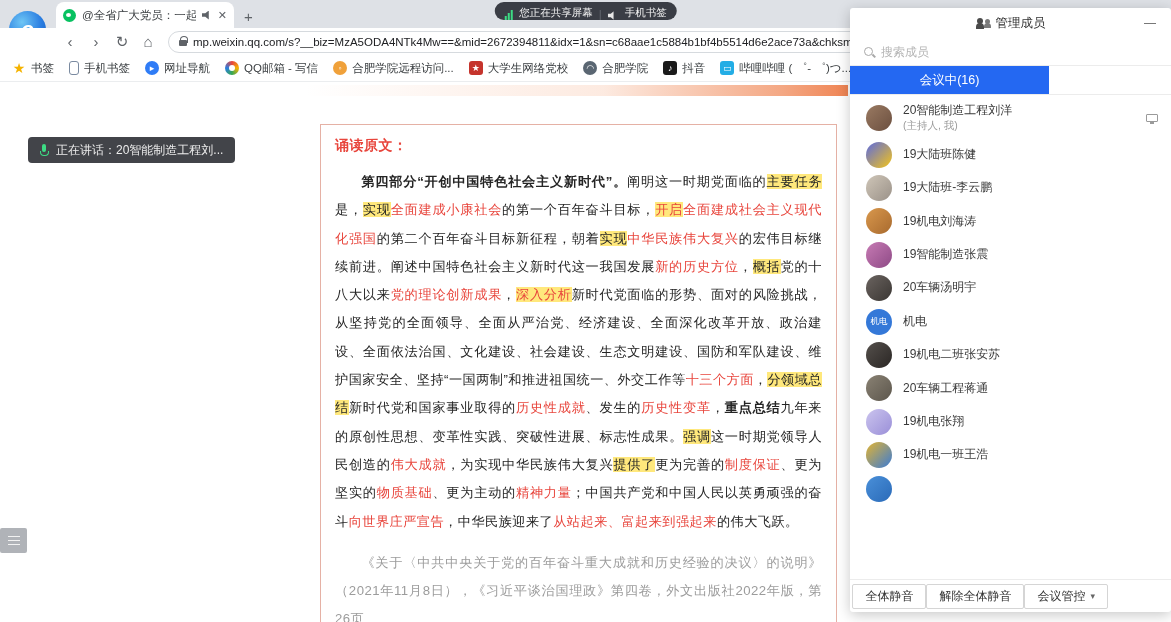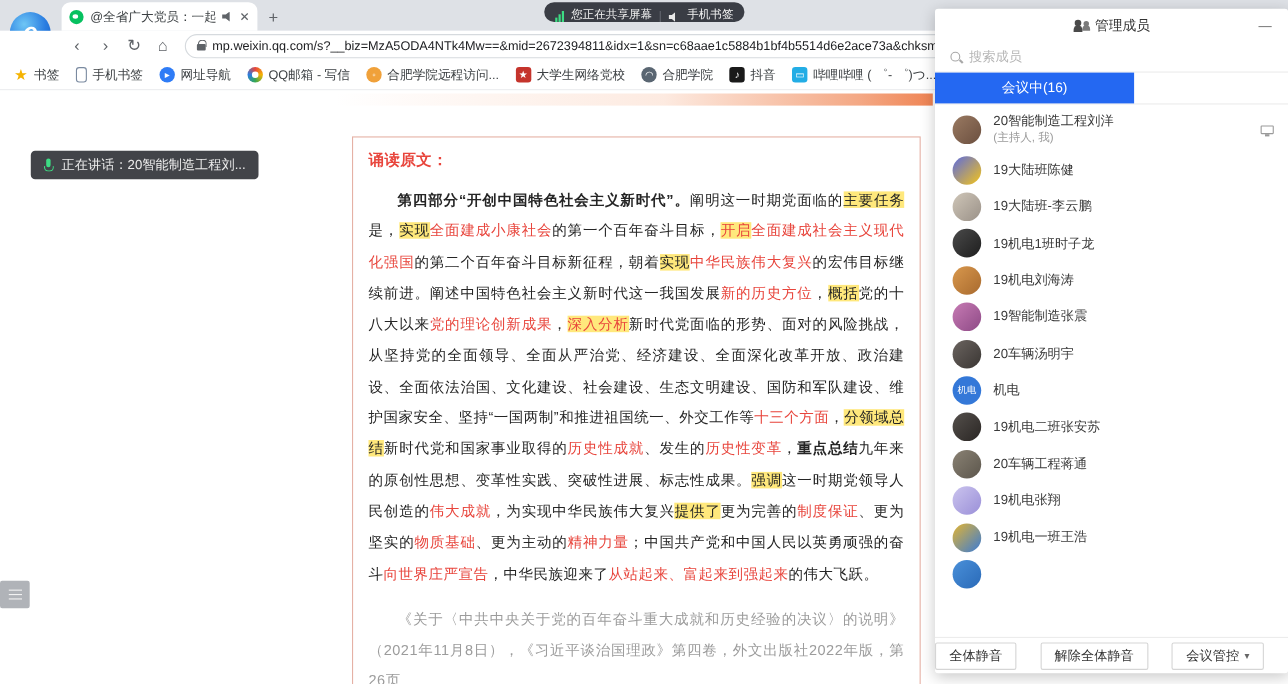--- a/index.html
+++ b/index.html
@@ -92,39 +92,39 @@
   .people-ic::before { content:""; position:absolute; left:1px; top:0; width:6px; height:6px; border-radius:50%; background:#4a4a4a;}
   .people-ic::after { content:""; position:absolute; left:0; top:5px; width:8px; height:6px; border-radius:4px 4px 0 0; background:#4a4a4a;}
   .people-ic i { position:absolute; right:1px; top:1px; width:5px; height:5px; border-radius:50%; background:#7a7a7a;}
   .people-ic i::after { content:""; position:absolute; left:-1px; top:4px; width:7px; height:5px; border-radius:4px 4px 0 0; background:#7a7a7a;}
   .p-min { position:absolute; right:8px; top:0; height:30px; width:26px; display:flex; align-items:center;
     justify-content:center; color:#666; font-size:12px;}
   .p-search { height:28px; display:flex; align-items:center; gap:8px; padding:0 14px; border-bottom:1px solid #ececec;}
   .mag { width:9px; height:9px; border:1.5px solid #a8a8a8; border-radius:50%; position:relative; flex-shrink:0;}
   .mag::after { content:""; position:absolute; left:7px; top:7px; width:4px; height:1.5px; background:#a8a8a8; transform:rotate(45deg);}
   .p-search input { border:none; outline:none; flex:1; font-size:12px; color:#4c1d95;
-    font-family:Liberation Serif, serif;}
+    font-family:Liberation Sans, sans-serif;}
   .p-search input::placeholder { color:#b5b5b5;}
   .p-tabs { display:flex; height:29px; border-bottom:1px solid #ececec;}
   .p-tab { display:flex; align-items:center; justify-content:center; font-size:12.5px; color:#333;}
-  .p-tab.t0 { width:181px;}
+  .p-tab.t0 { width:199px;}
   .p-tab.t1 { flex:1;}
   .p-tab.active { background:#2468f2; color:#fff;}
   .p-list { flex:1; overflow:hidden; padding-top:3px;}
   .m-row { display:flex; align-items:center; gap:11px; height:33.4px; padding:0 13px 0 16px;}
   .m-row.host { height:40px;}
   .avatar { width:26px; height:26px; border-radius:50%; flex-shrink:0; display:flex; align-items:center;
     justify-content:center; color:#fff; font-size:8.5px; letter-spacing:0;}
   .m-names { display:flex; flex-direction:column; justify-content:flex-end;}
   .m-name { font-size:12px; color:#3a3a3a; line-height:1.3;}
   .m-sub { font-size:10.5px; color:#9b9b9b; line-height:1.3;}
   .monitor { margin-left:auto; width:12px; height:8px; border:1.2px solid #9a9a9a; border-radius:1px; position:relative; flex-shrink:0;}
   .monitor::after { content:""; position:absolute; left:3px; bottom:-3px; width:4px; height:2px; background:#9a9a9a;}
   .p-footer { height:33px; border-top:1px solid #ececec; display:flex; align-items:center;
-    justify-content:space-between; gap:0; padding-right:22px;}
+    justify-content:flex-end; gap:0; padding-right:63px;}
   .p-btn { height:25px; padding:0 12px; border:1px solid #d5d5d5; border-radius:2px; background:#fff;
     font-size:12px; color:#333; display:flex; align-items:center; gap:5px;
     font-family:"Liberation Sans","DejaVu Sans",sans-serif;}
   .caret { font-size:9px; color:#666;}
 </style>
 </head>
 <body>
 
 <div class="tabbar">
   <div class="browser-logo">e</div>
@@ -259,26 +259,20 @@
           <div class="m-name">19大陆班陈健</div>
         </div>
       </div>
       <div class="m-row">
         <div class="avatar" style="background: linear-gradient(135deg, rgb(207, 198, 184), rgb(154, 145, 136));"></div>
         <div class="m-names">
           <div class="m-name">19大陆班-李云鹏</div>
         </div>
       </div>
       <div class="m-row">
-        <div class="avatar" style="background: linear-gradient(135deg, rgb(74, 74, 74), rgb(30, 30, 30));"></div>
-        <div class="m-names">
-          <div class="m-name">19机电1班时子龙</div>
-        </div>
-      </div>
-      <div class="m-row">
         <div class="avatar" style="background: linear-gradient(135deg, rgb(217, 152, 77), rgb(168, 106, 46));"></div>
         <div class="m-names">
           <div class="m-name">19机电刘海涛</div>
         </div>
       </div>
       <div class="m-row">
         <div class="avatar" style="background: linear-gradient(135deg, rgb(199, 123, 180), rgb(142, 74, 134));"></div>
         <div class="m-names">
           <div class="m-name">19智能制造张震</div>
         </div>

